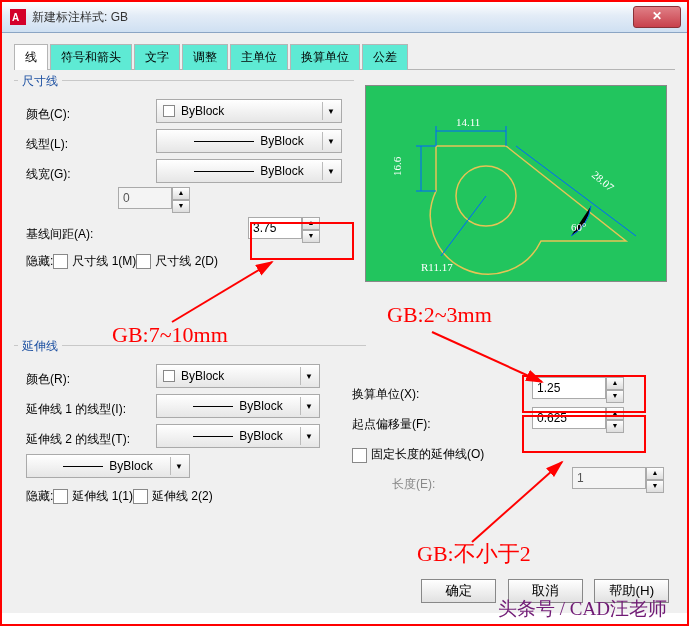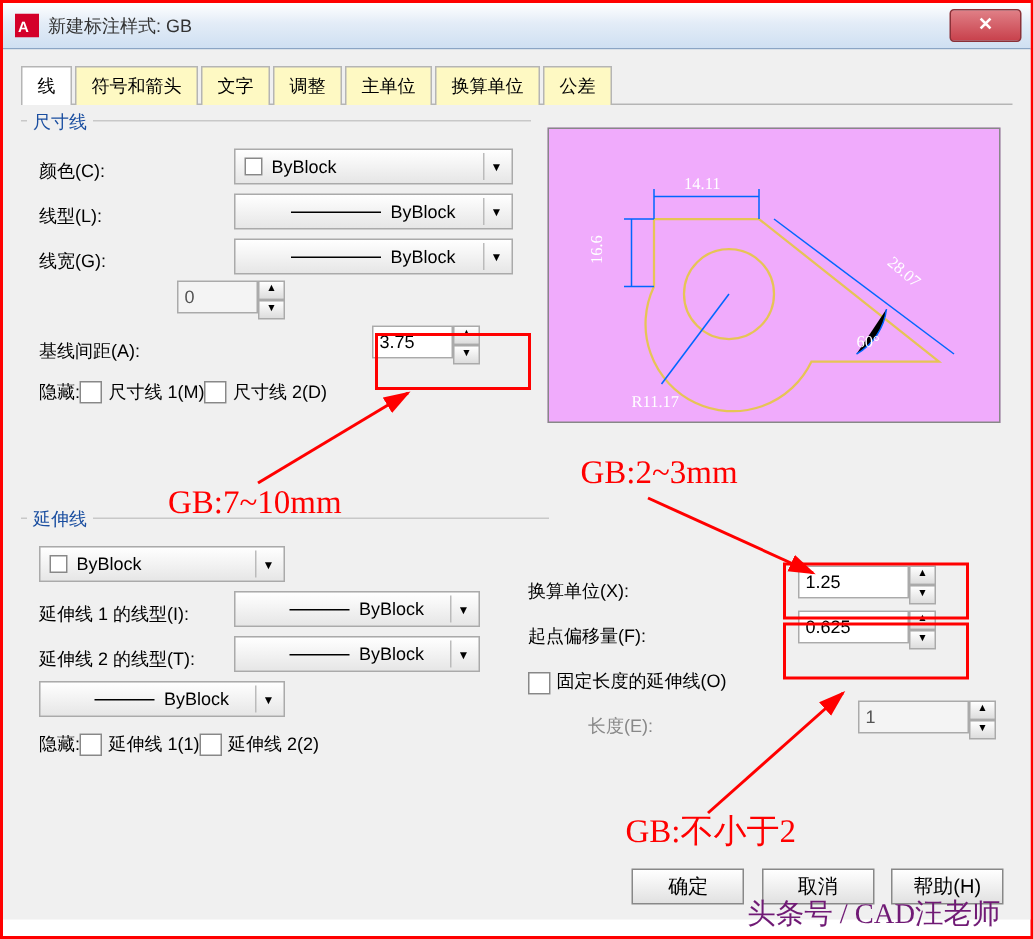--- a/index.html
+++ b/index.html
@@ -4,41 +4,41 @@
 <style>
 body{margin:0;font-family:"Microsoft YaHei",SimSun,sans-serif;font-size:12px;background:#fff;width:689px;height:626px;position:relative}
 .outer-border{border:2px solid #ff0000;width:685px;height:622px;position:relative}
 .titlebar{height:30px;background:linear-gradient(#fff,#e3ecf7 45%,#cfe0f2);display:flex;align-items:center;padding:0 0 0 8px;border-bottom:1px solid #8ba5c4}
 .app-icon{width:16px;height:16px;margin-right:6px}
 .title-text{color:#333}
 .close-btn{margin-left:auto;width:46px;height:20px;background:linear-gradient(#e07f86,#c8414c);border:1px solid #8a3138;border-radius:3px;color:#fff;text-align:center;font-weight:bold;line-height:18px;margin-right:6px}
 .body{background:#f0f0f0;padding:10px 12px;height:560px;position:relative}
 
 .tabstrip{display:flex;border-bottom:1px solid #b5b5b5}
-.tab{padding:4px 10px;border:1px solid #b5b5b5;border-bottom:none;background:#fef9c3;margin-right:2px;position:relative;top:1px}
+.tab{padding:4px 10px;border:1px solid #b5b5b5;border-bottom:none;background:#5eead4;margin-right:2px;position:relative;top:1px}
 .tab.active{background:#fff}
 
 .group{margin-top:10px;position:relative}
 .group-label{position:absolute;top:-7px;left:4px;background:#f0f0f0;padding:0 4px;color:#1a4ea0}
 .group-inner{border:none;border-top:1px solid #c8c8c8;padding:12px 0 4px 12px}
 .row{display:flex;align-items:flex-end;height:30px}
 .label{width:130px;color:#000}
 .combo{width:172px;height:22px;border:1px solid #aaa;background:linear-gradient(#fff,#e6e6e6);display:flex;align-items:center;padding:0 6px;position:relative}
 .combo .sw{width:10px;height:10px;border:1px solid #888;background:#fff;margin-right:6px}
 .combo .drop{position:absolute;right:2px;top:2px;width:16px;height:18px;border-left:1px solid #bbb;display:flex;align-items:center;justify-content:center;font-size:8px}
 .combo.line-style{justify-content:center}
 .combo.line-style .line-preview{border-top:1px solid #000;width:60px;height:0;margin-right:6px}
 .spinner{display:flex;width:60px}
 .spinner input{width:44px;height:20px;border:1px solid #aaa;padding:0 4px;font-size:12px}
 .spins{display:flex;flex-direction:column}
 .spins span{width:16px;height:11px;border:1px solid #aaa;background:linear-gradient(#fff,#ddd);font-size:7px;text-align:center;line-height:9px}
 .checkbox{width:13px;height:13px;border:1px solid #888;background:#fff;display:inline-block;vertical-align:middle;margin-right:4px}
 .hidden-row{display:flex;align-items:center;padding-left:12px;height:28px;}
 
-.preview{position:absolute;top:52px;right:20px;width:300px;height:195px;background:#f0abfc;border:1px solid #888}
+.preview{position:absolute;top:52px;right:20px;width:300px;height:195px;background:#22c55e;border:1px solid #888}
 
 .ext-right{position:absolute;left:350px;top:340px;width:320px}
 .ext-right .row .label{width:140px}
 .ext-right .spinner{width:82px}
 .ext-right .spinner input{width:64px}
 .btn{min-width:75px;height:24px;border:1px solid #888;background:linear-gradient(#fff,#e1e1e1);margin-left:8px}
 .btnbar{position:absolute;right:18px;bottom:10px}
 
 .redbox{position:absolute;border:2px solid #ff0000;pointer-events:none}
 .redtext{position:absolute;color:#ff0000;font-size:22px;font-family:SimSun,serif}
@@ -122,20 +122,21 @@
         <span>隐藏:</span>
         <span><span class="checkbox"></span><span>尺寸线 1(M)</span></span>
         <span><span class="checkbox"></span><span>尺寸线 2(D)</span></span>
       </div>
     </div>
 
     <div class="group" style="width:660px;margin-top:70px">
       <div class="group-label">延伸线</div>
       <div class="group-inner" style="width:340px">
         <div class="row">
+          <span class="label">颜色(R):</span>
           <div class="combo" style="width:150px">
               <span class="sw"></span>
               <span>ByBlock</span>
               <span class="drop">▼</span>
             </div>
         </div>
         <div class="row">
           <span class="label">延伸线 1 的线型(I):</span>
           <div class="combo line-style" style="width:150px">
               <span class="line-preview" style="width:40px"></span>

